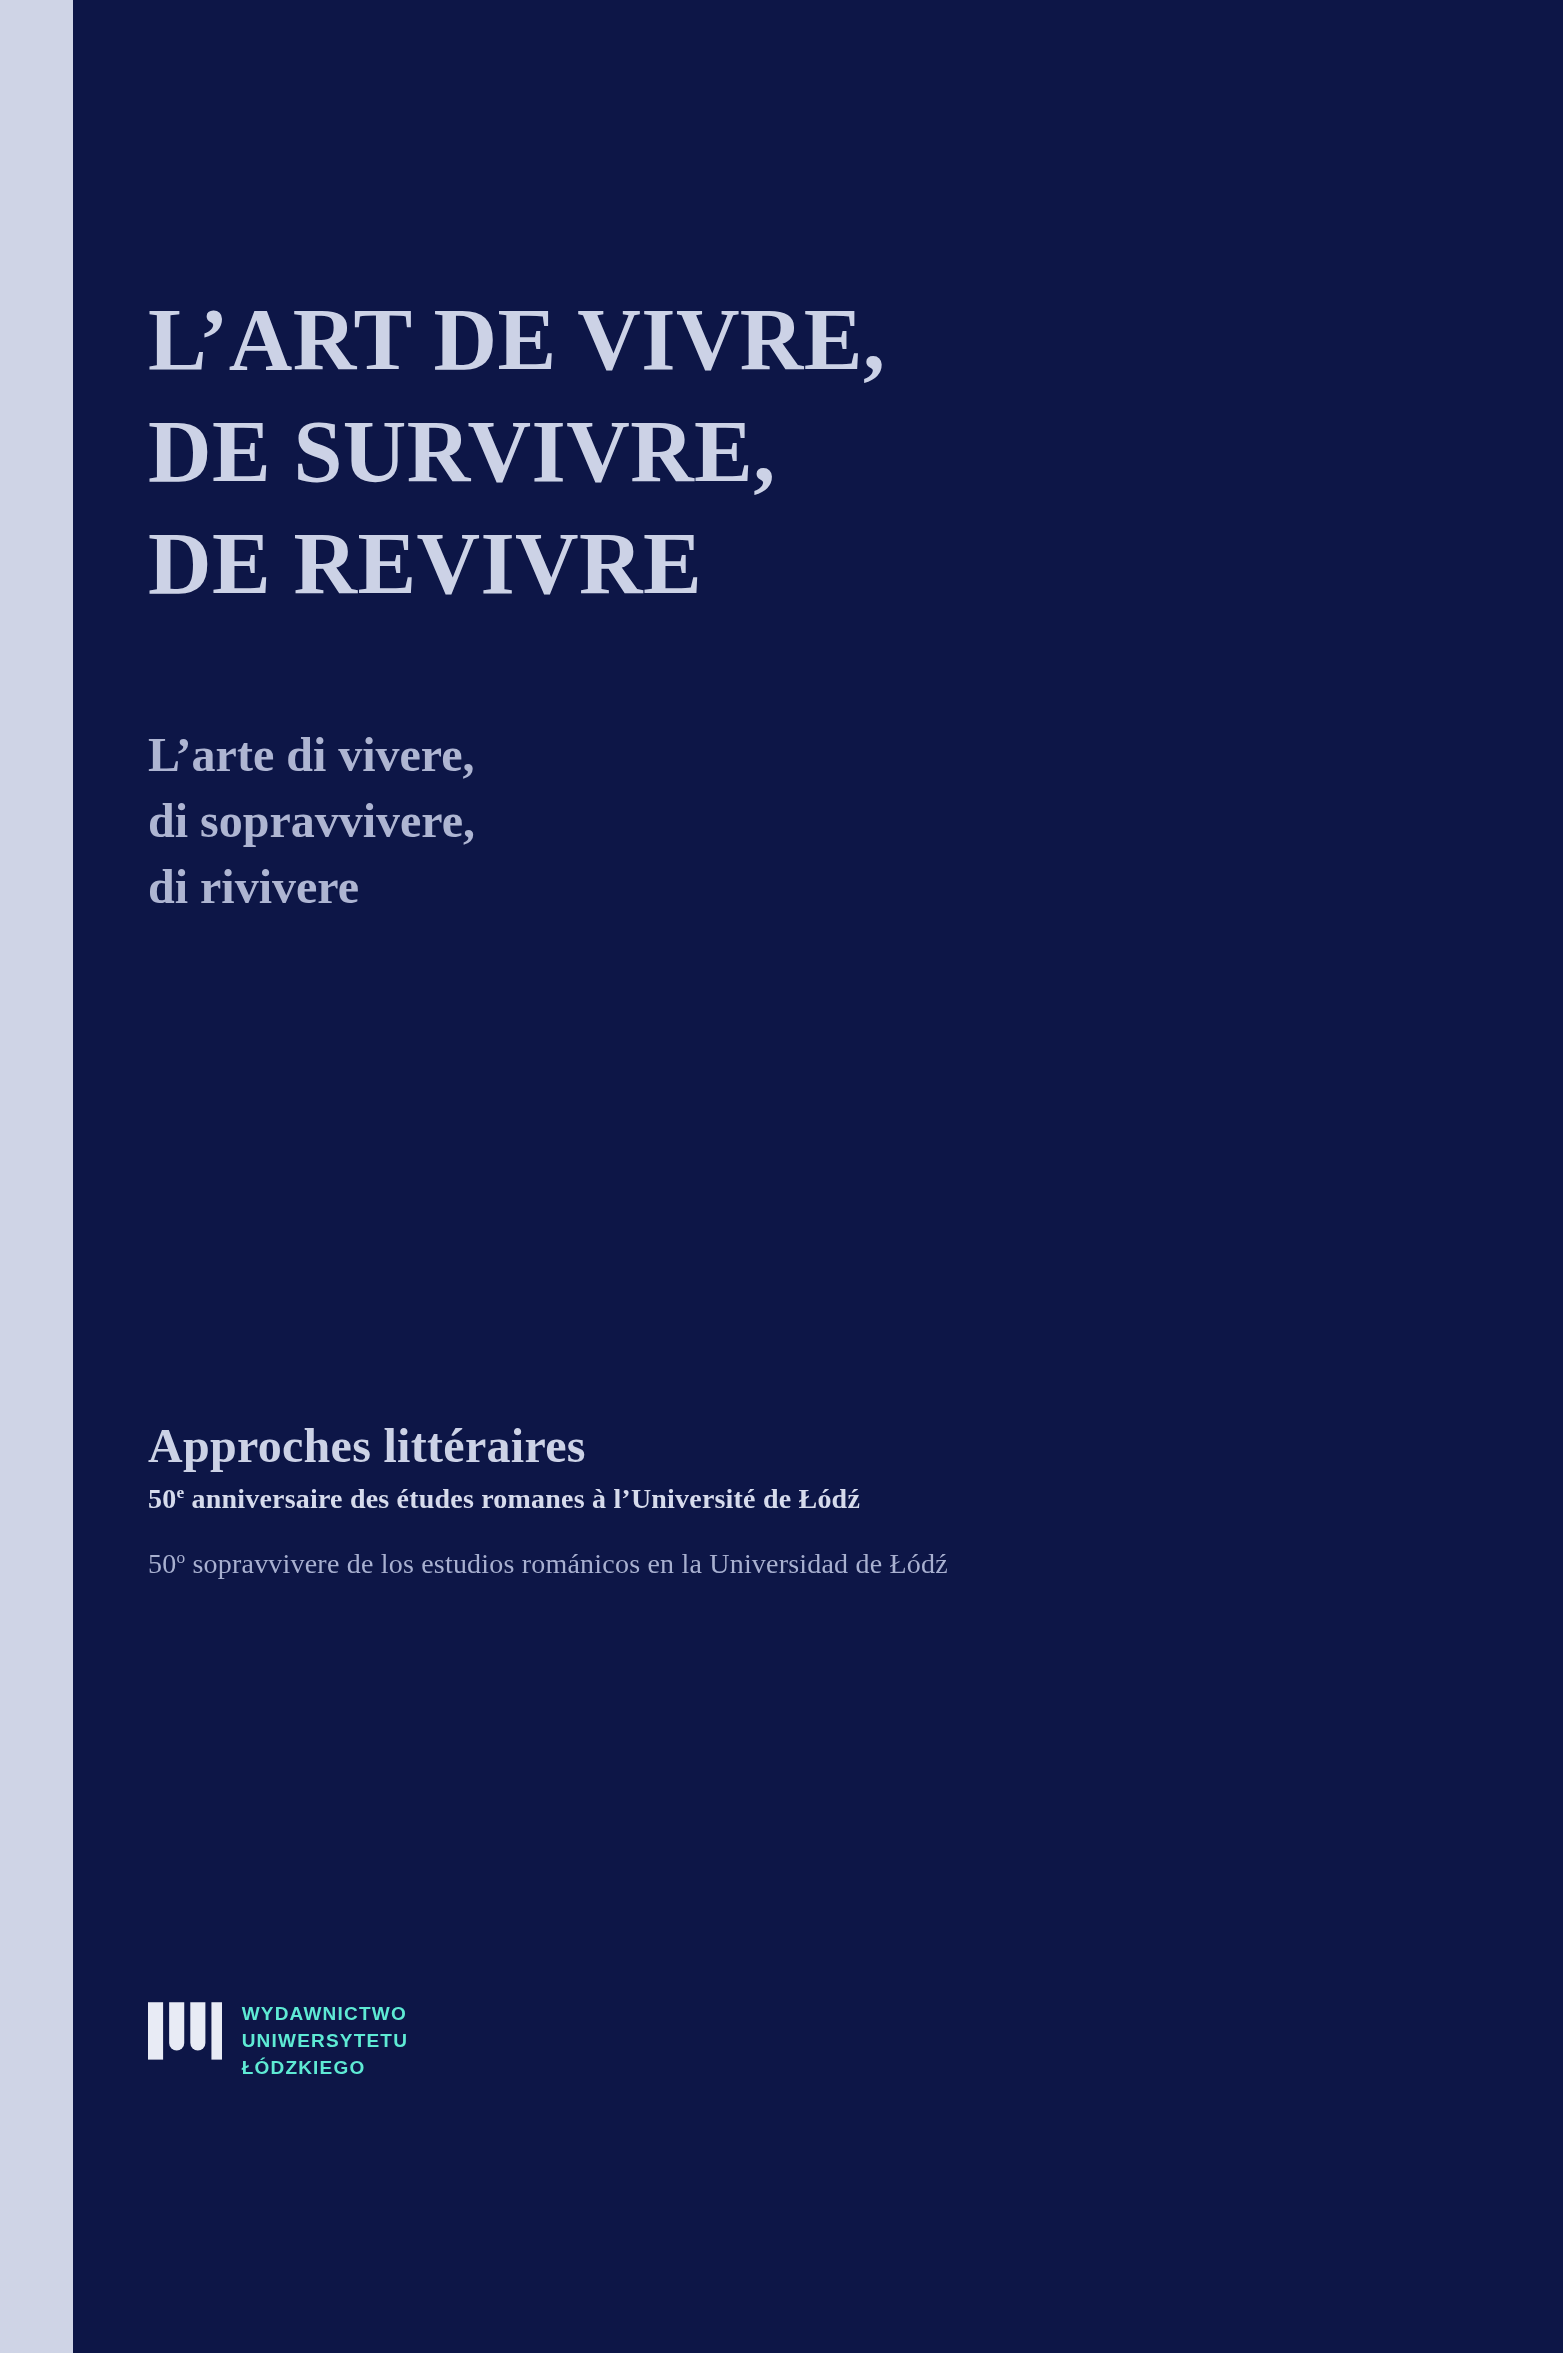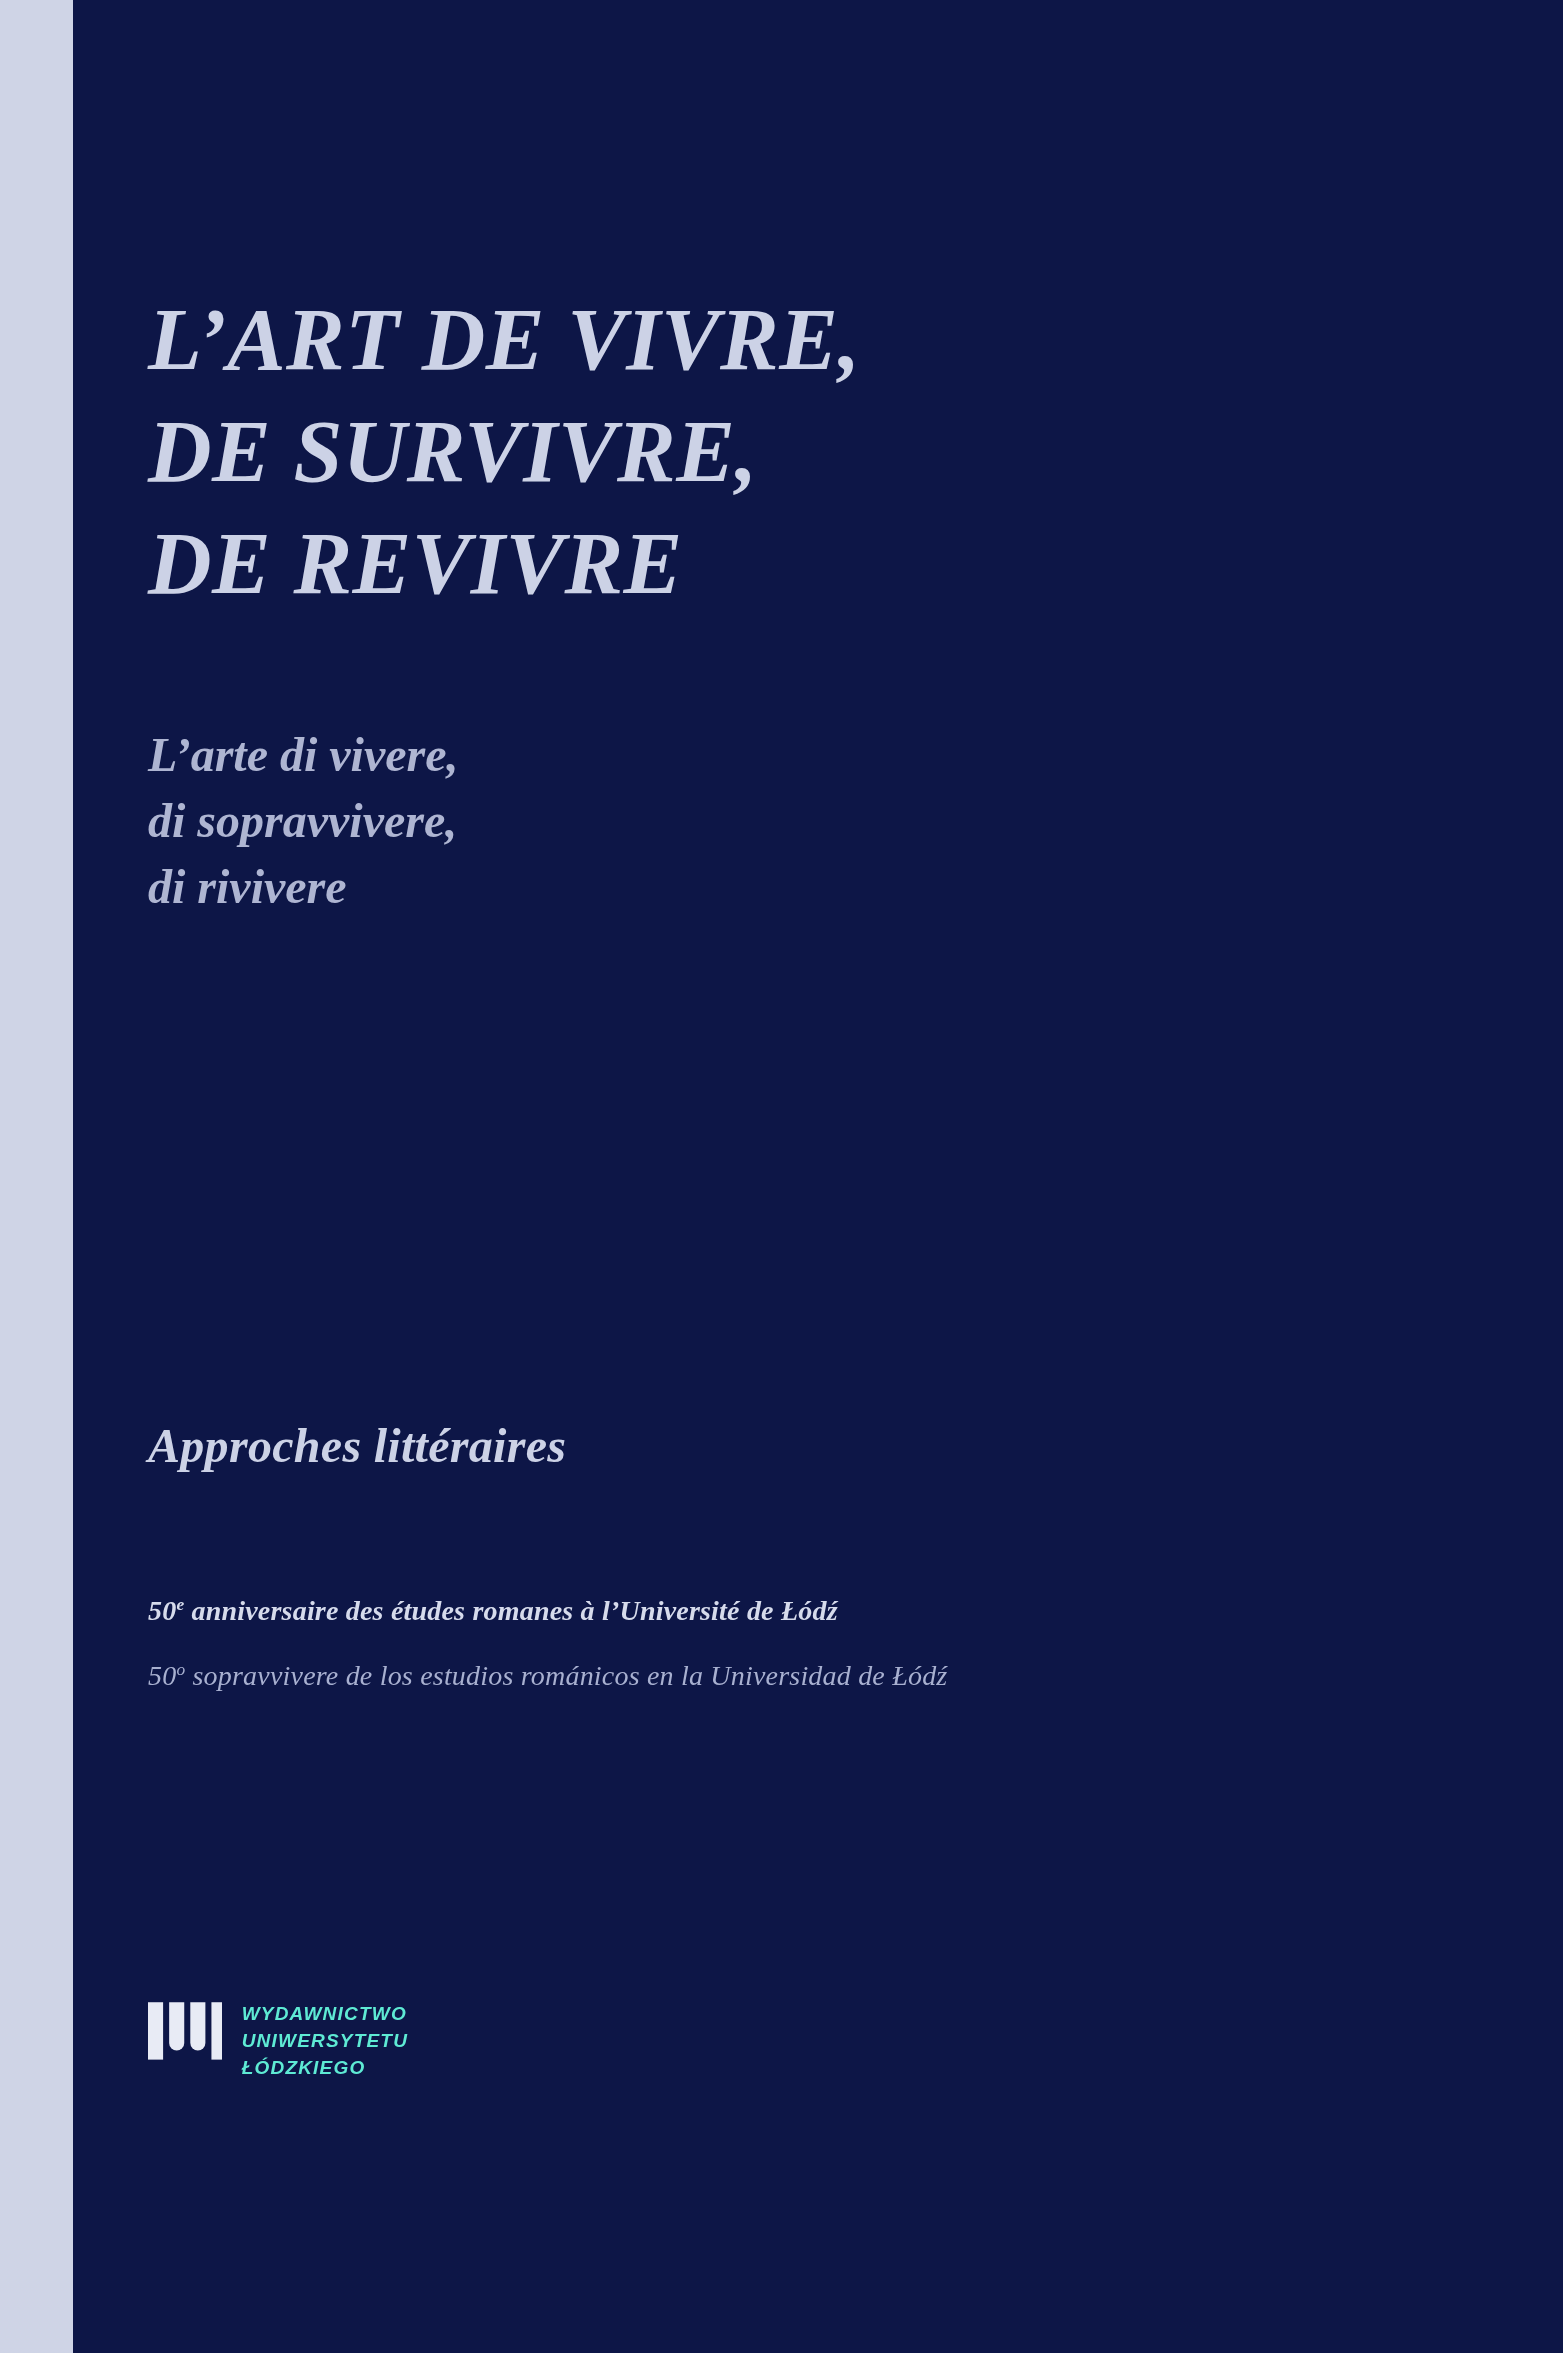--- a/index.html
+++ b/index.html
@@ -9,21 +9,20 @@
   }
   body {
     font-family: "Liberation Serif", serif;
   }
   .page {
     position: relative;
     width: 1563px;
     height: 2354px;
     background: #0d1647;
     overflow: hidden;
-    font-style: italic;
   }
   
   .spine {
     position: absolute;
     left: 0;
     top: 0;
     width: 73px;
     height: 100%;
     background: #cfd4e6;
   }
@@ -70,21 +69,21 @@
     top: 1418px;
     left: 0;
     width: 1286px;
     color: #ccd2e6;
     font-size: 48px;
     font-weight: 700;
     letter-spacing: 0.3px;
   }
   .anniv {
     position: absolute;
-    top: 1590px;
+    top: 1478px;
     left: 0;
     width: 1346px;
   }
   .anniv-line {
     font-size: 28px;
     font-weight: 700;
     line-height: 1.5;
     margin-bottom: 23px;
     letter-spacing: 0.2px;
   }

